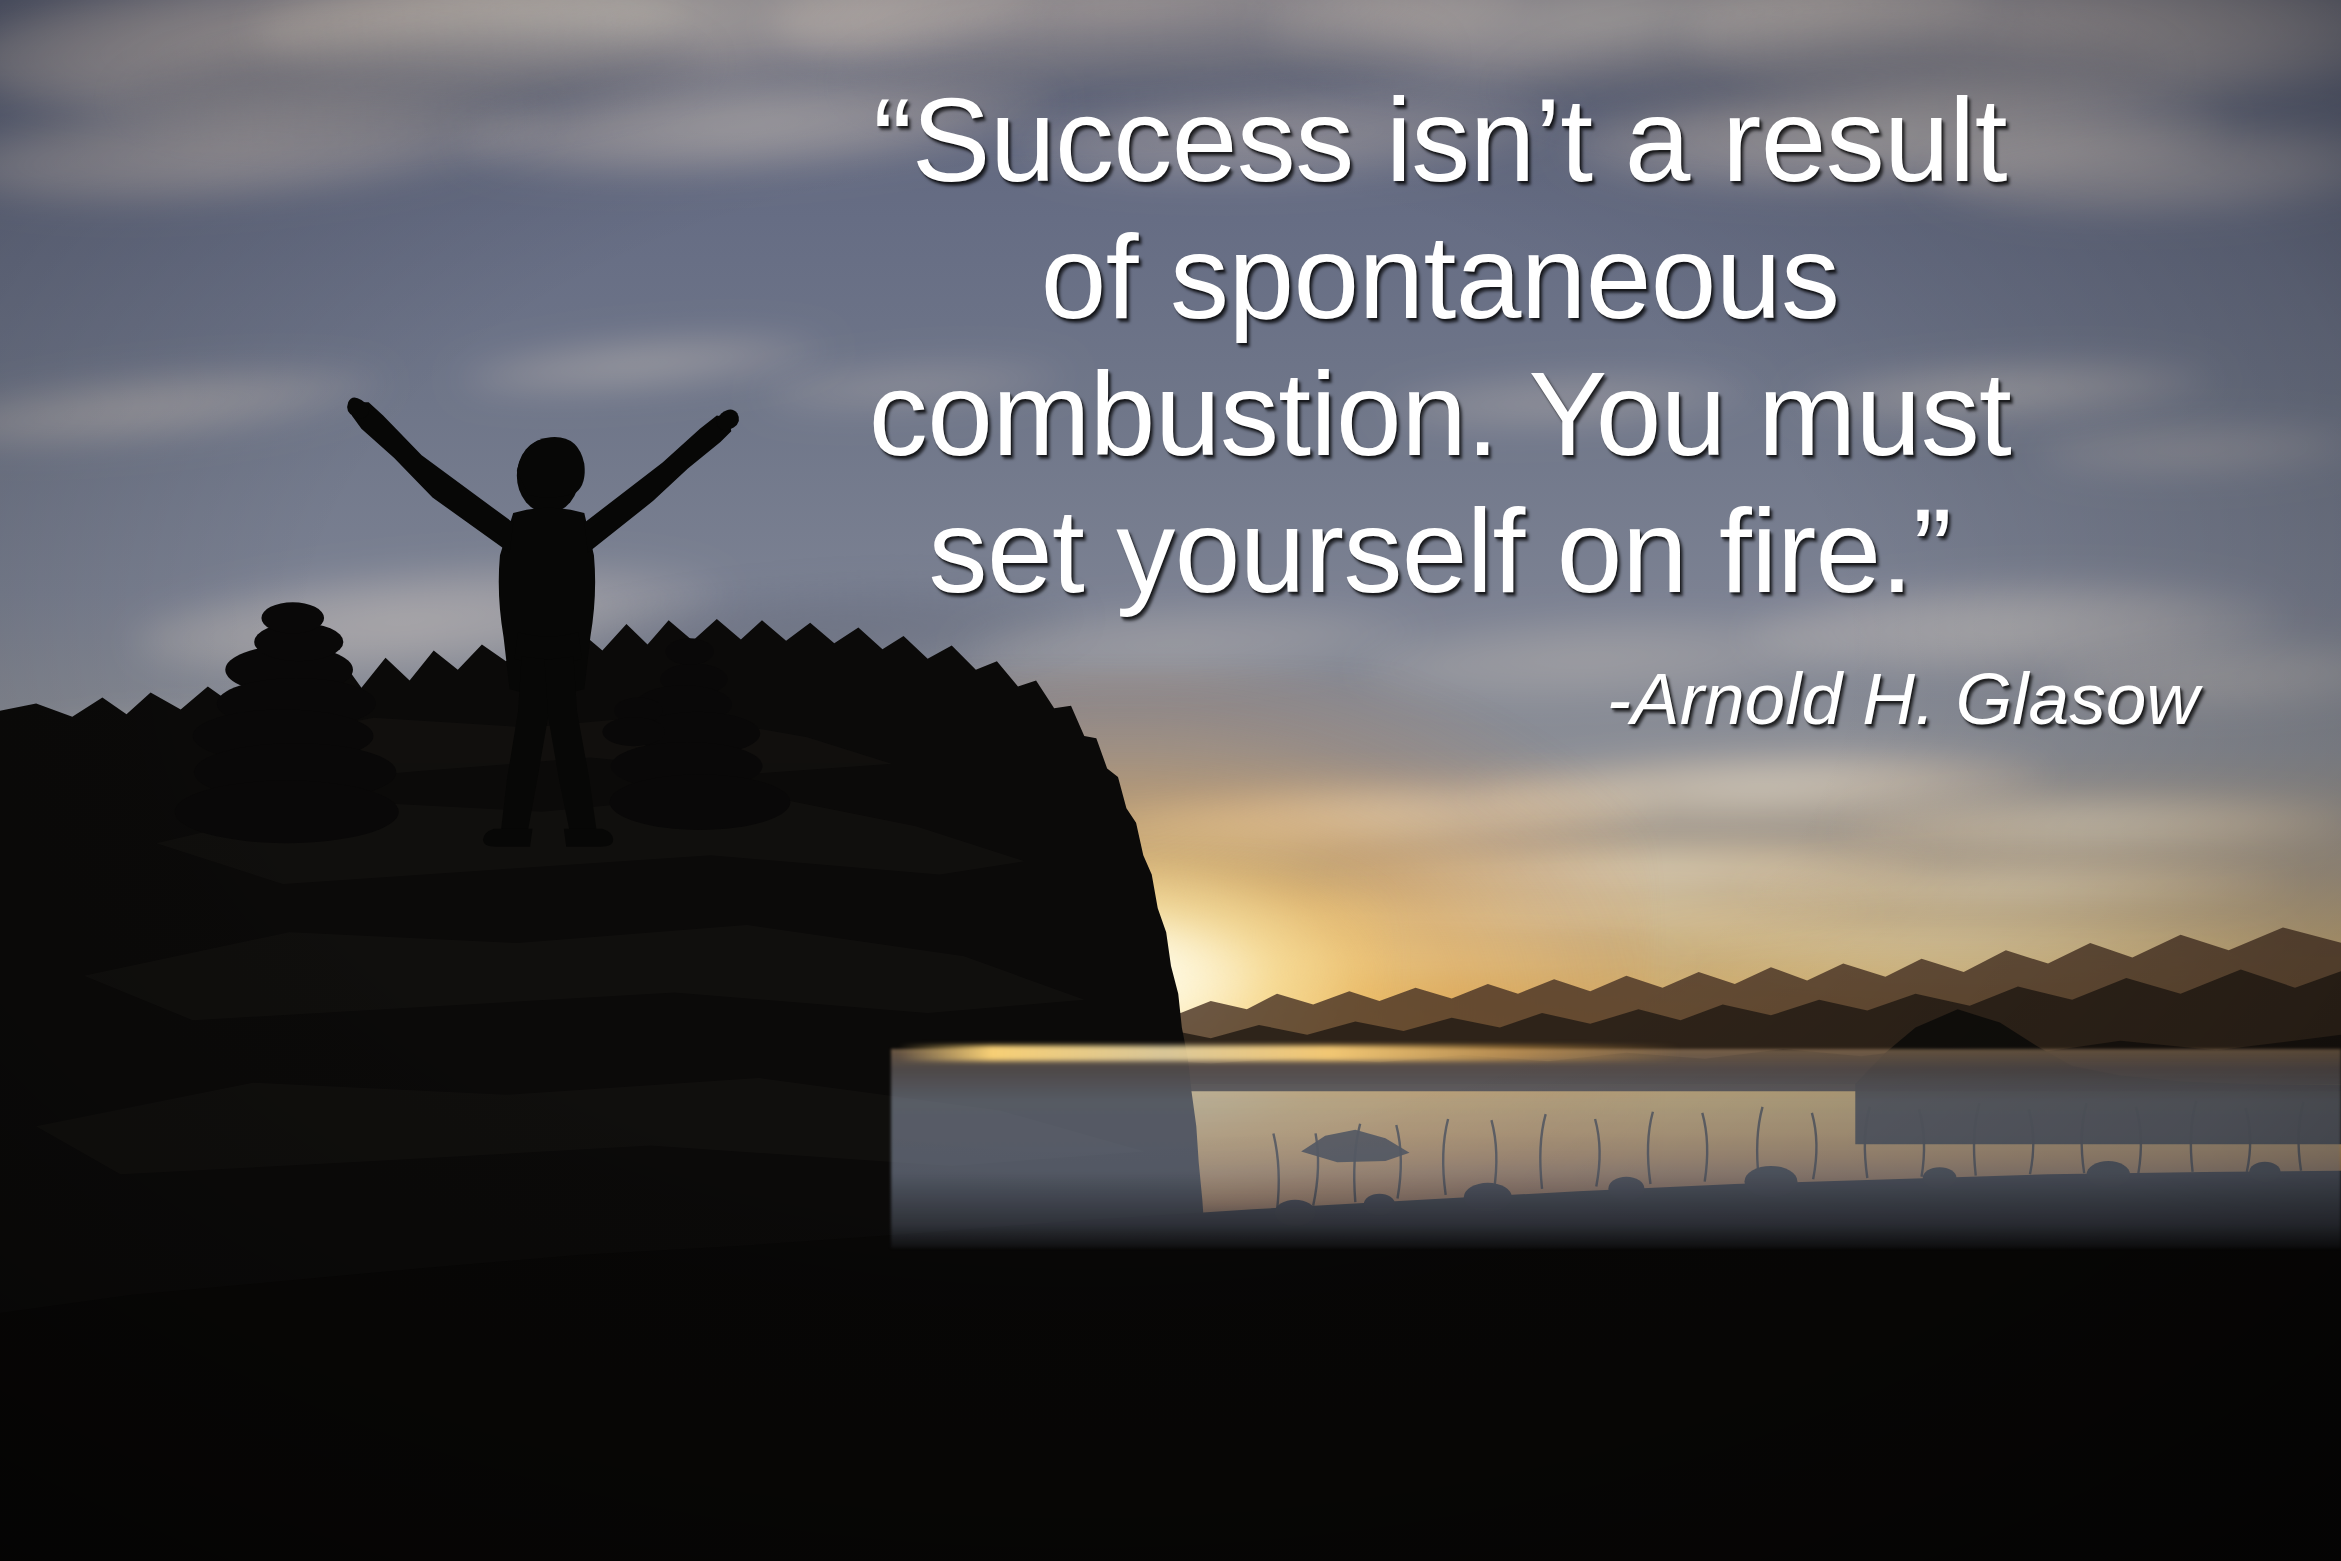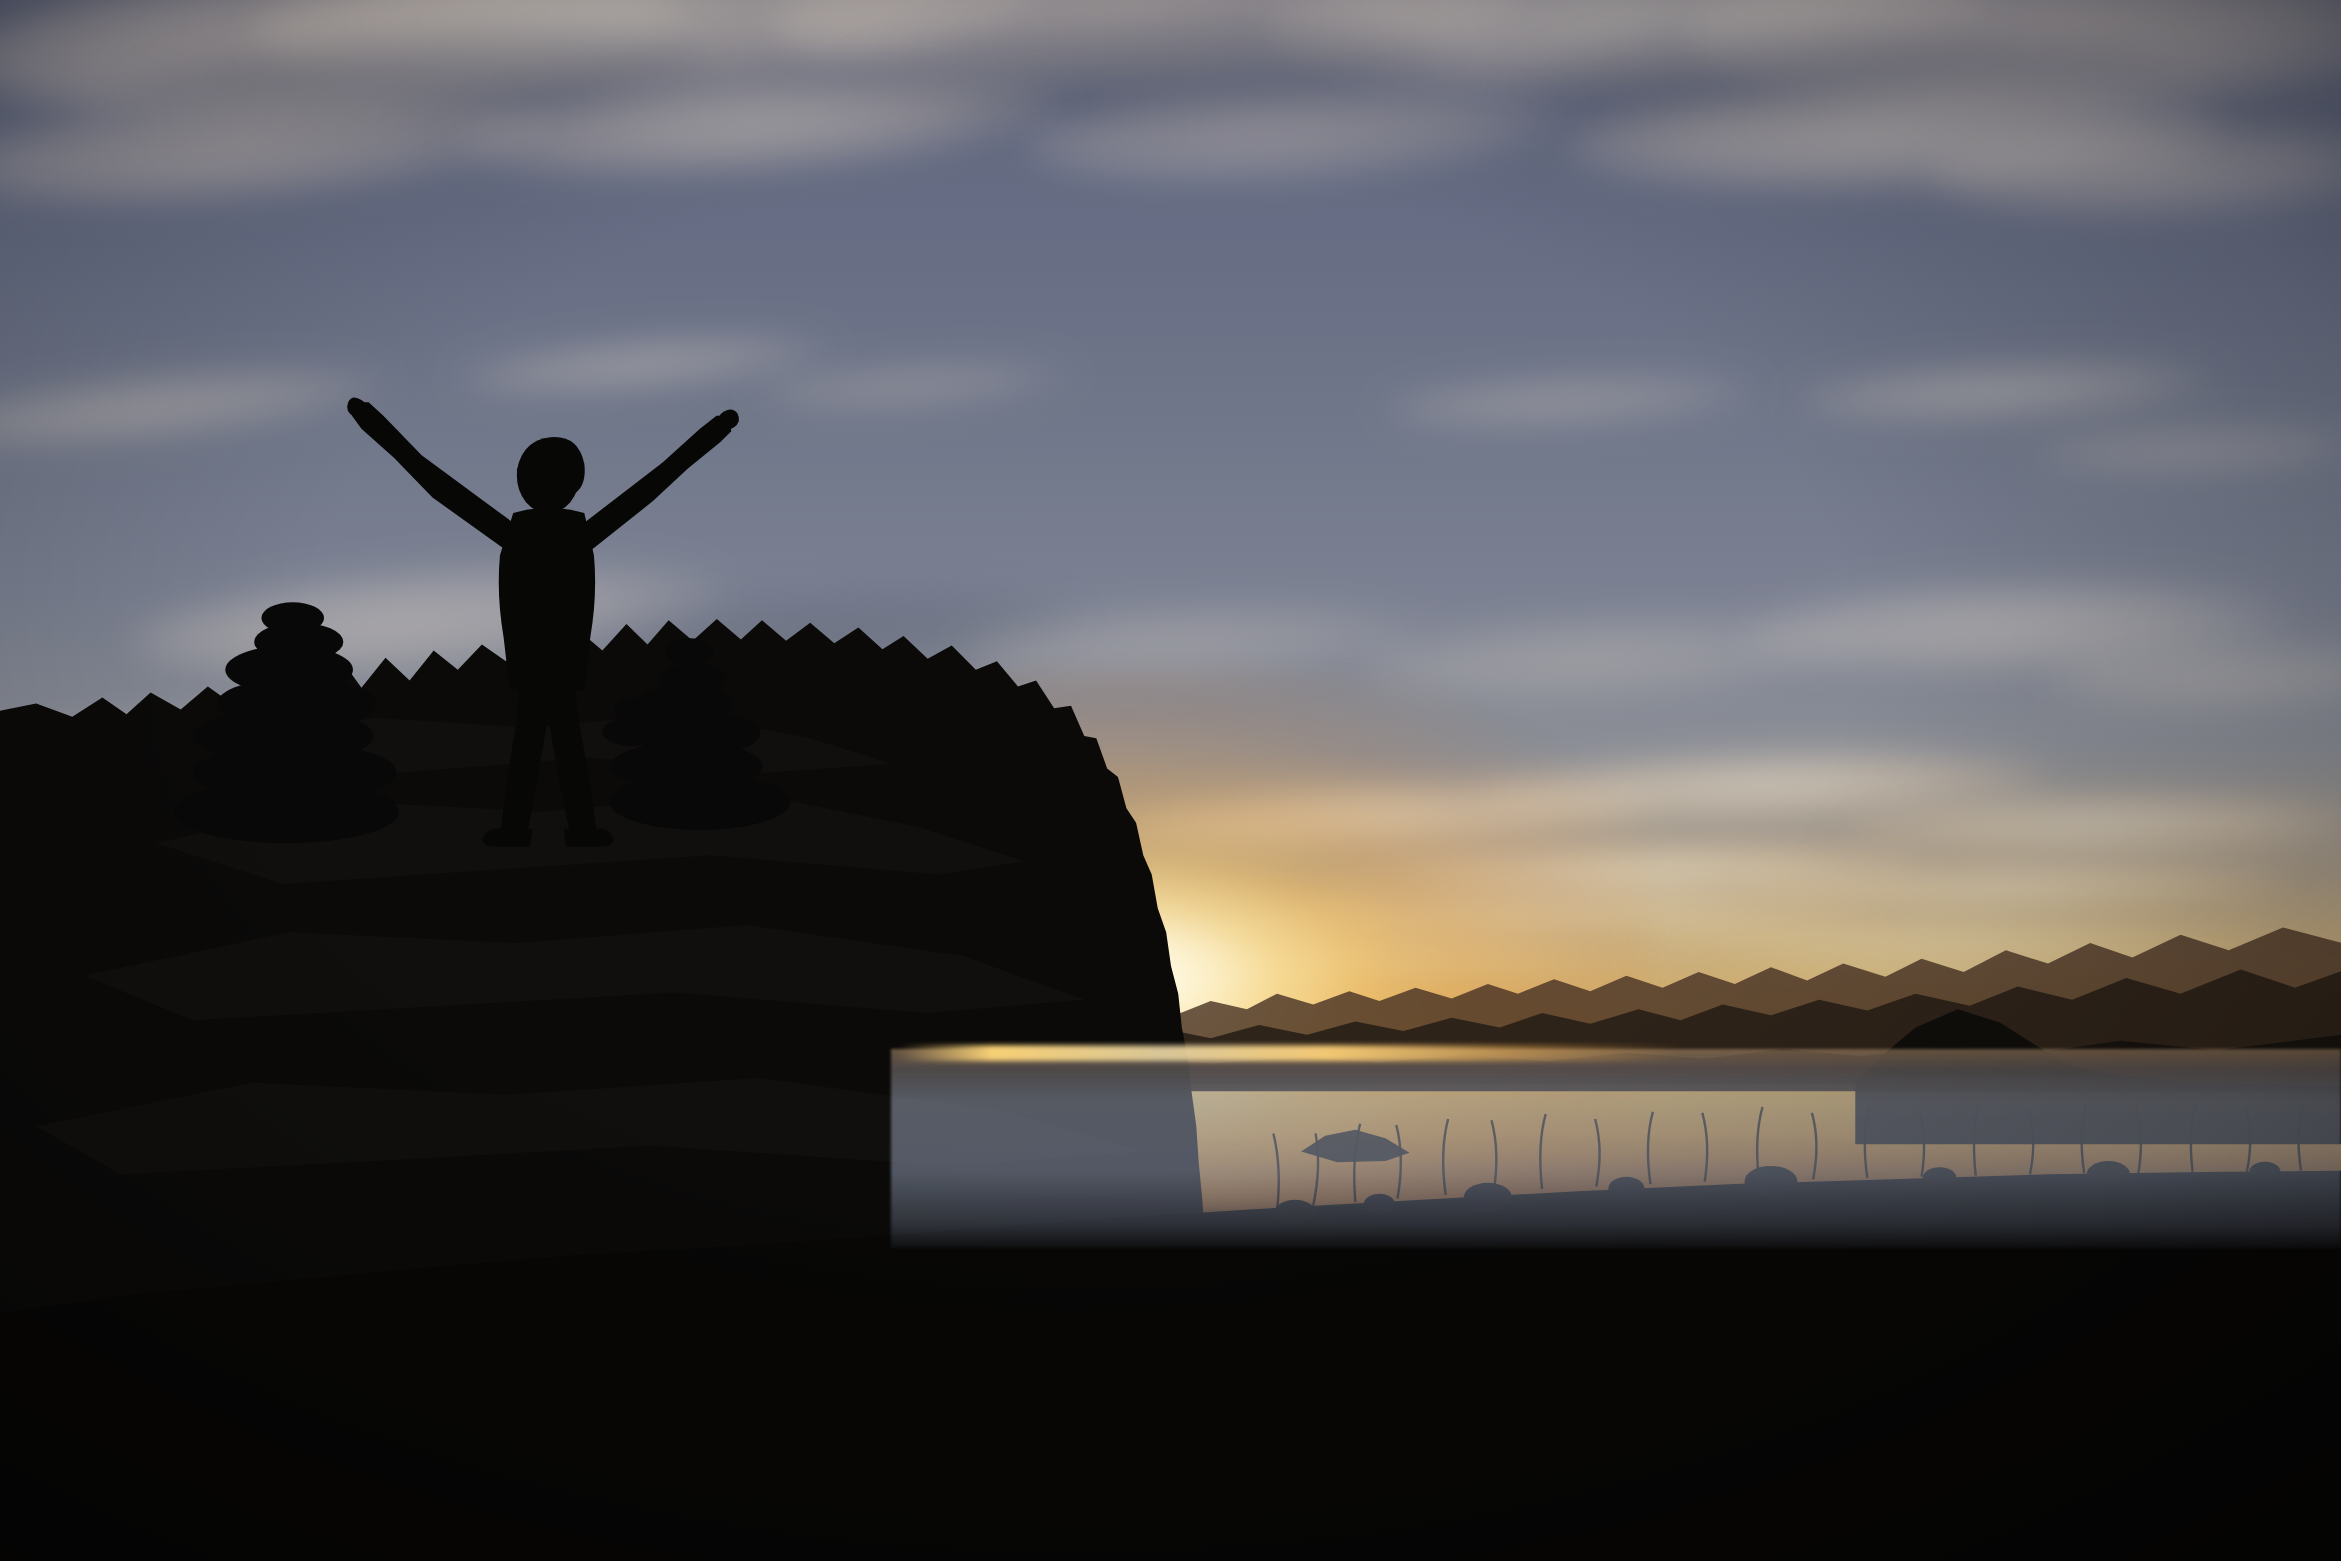--- a/index.html
+++ b/index.html
@@ -341,15 +341,22 @@
       <ellipse cx="3500" cy="1950" rx="36" ry="22"></ellipse>
       <ellipse cx="3760" cy="1946" rx="26" ry="17"></ellipse>
     </g>
   </svg>
 
   <div id="lake"></div>
   <div id="lakeshine"></div>
 
   <div id="vignette" class="layer"></div>
 
+  <div id="quoteblock">
+    <div id="quote-text">“Success isn’t a result
+of spontaneous
+combustion. You must
+set yourself on fire.”</div>
+    <div id="attribution">-Arnold H. Glasow</div>
+  </div>
 
 </div>
 
 
 </body></html>

